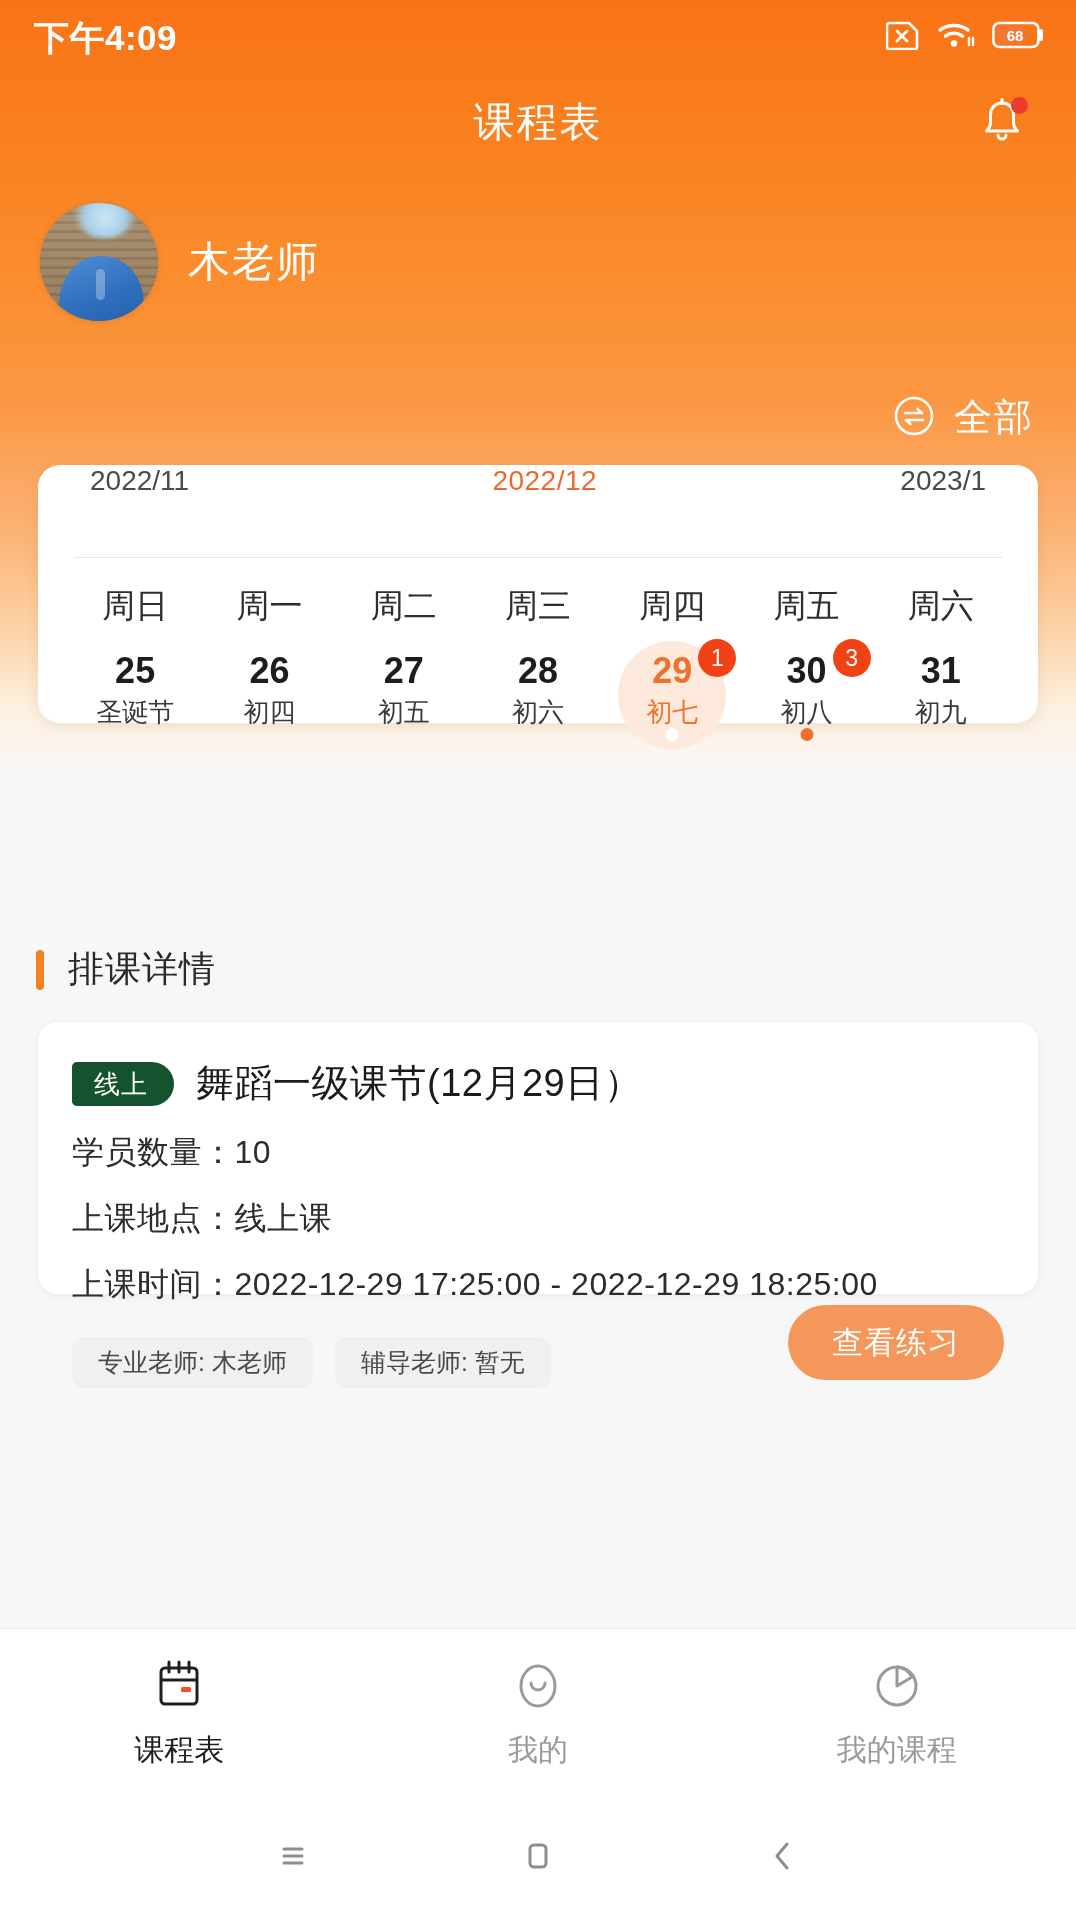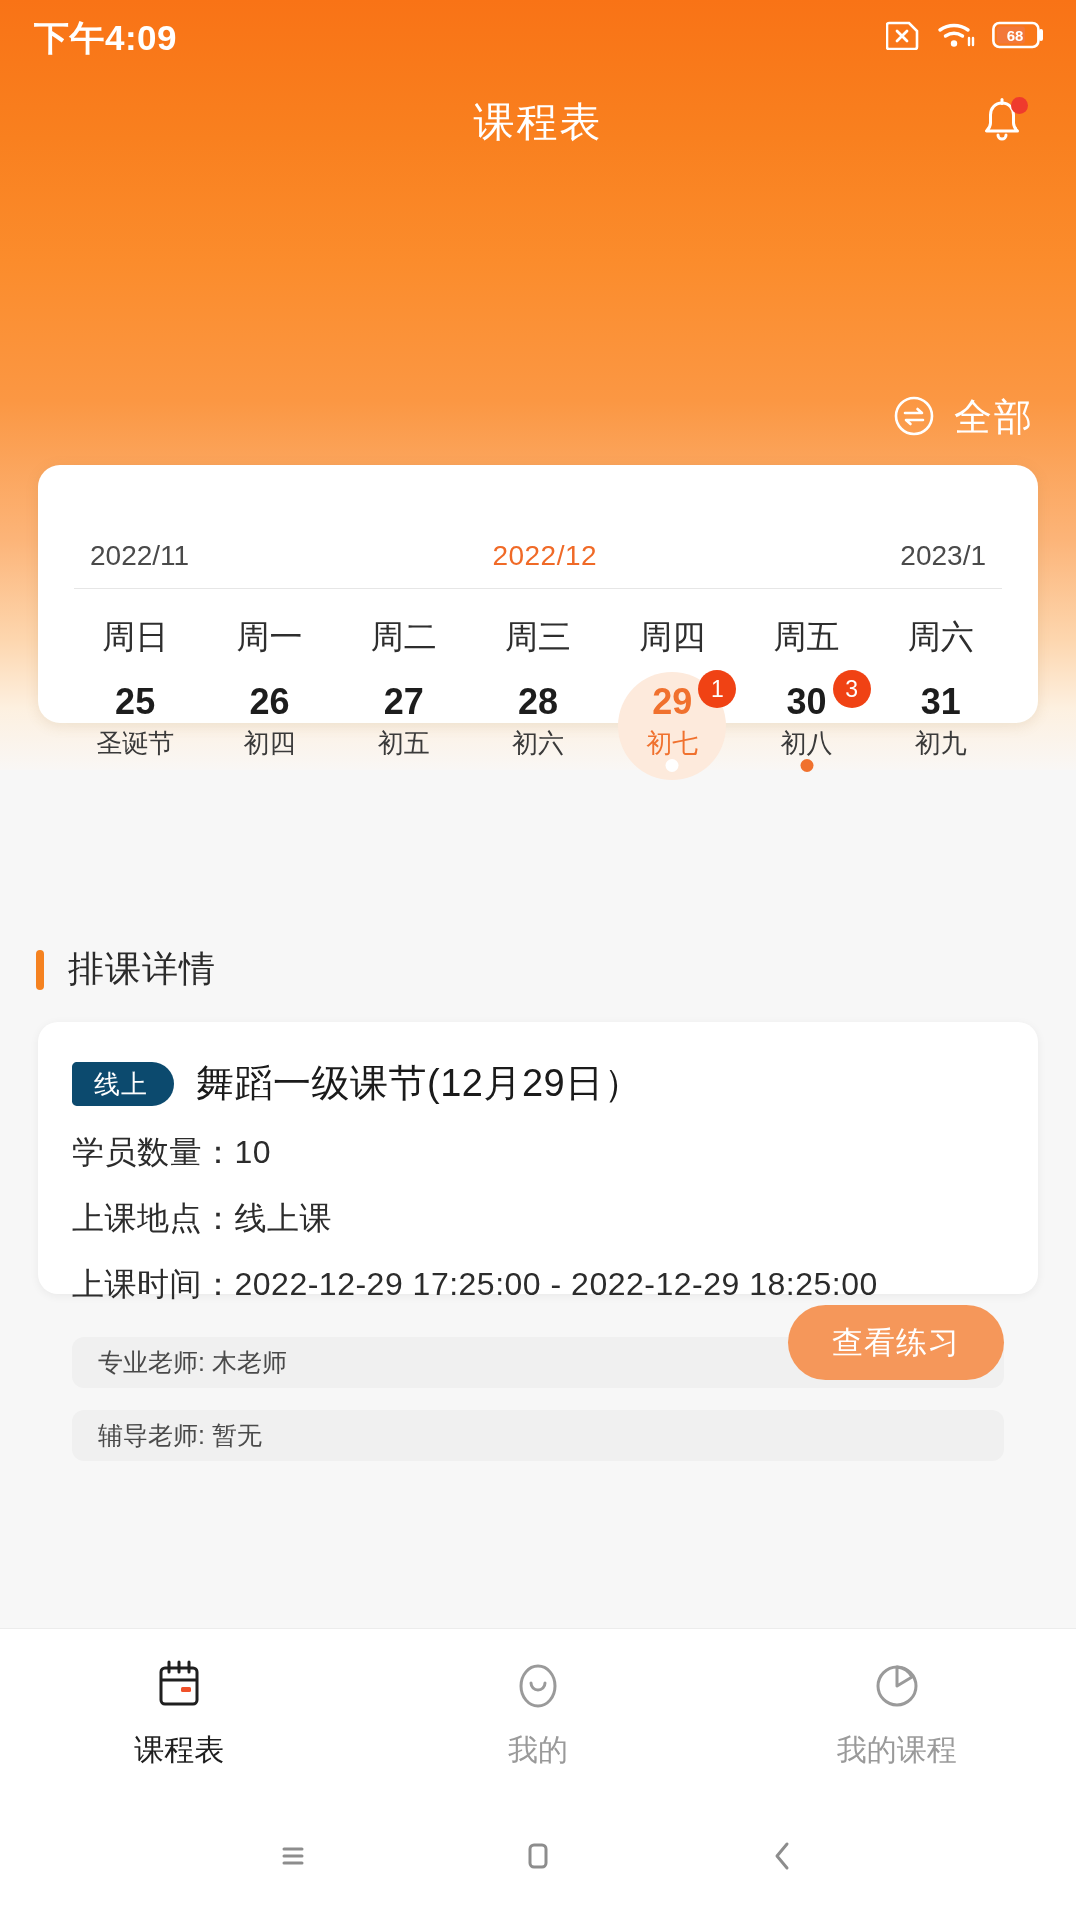--- a/index.html
+++ b/index.html
@@ -168,24 +168,23 @@
     width: 1000px;
     height: 258px;
     background: #ffffff;
     border-radius: 22px;
     box-shadow: 0 3px 14px rgba(150,110,60,.14);
     padding: 0 30px;
   }
   .cal-months {
     height: 92px;
     display: flex;
-    align-items: flex-end;
+    align-items: flex-start;
     justify-content: space-between;
-    padding: 16px 22px;
-    margin-top: 31px;
+    padding: 0 22px;
   }
   .month-side {
     font-size: 28px;
     color: #4a4a4a;
   }
   .month-current {
     font-size: 28px;
     color: #f06a27;
     letter-spacing: 0.5px;
   }
@@ -301,21 +300,21 @@
     border-radius: 20px;
     box-shadow: 0 2px 10px rgba(0,0,0,.06);
     padding: 36px 34px 0 34px;
   }
   .lesson-head {
     display: flex;
     align-items: center;
     gap: 22px;
   }
   .tag-online {
-    background: #0c4a6e;
+    background: #14532d;
     color: #ffffff;
     font-size: 26px;
     padding: 9px 26px 9px 22px;
     border-radius: 0 28px 28px 0;
     border-top-left-radius: 6px;
     border-bottom-left-radius: 6px;
     line-height: 1;
     letter-spacing: 1px;
   }
   .lesson-title {
@@ -326,21 +325,20 @@
   .lesson-line {
     font-size: 32px;
     color: #2c2c2c;
     margin-top: 22px;
     letter-spacing: 0.5px;
   }
   .teacher-tags {
     display: flex;
     gap: 22px;
     margin-top: 30px;
-    flex-direction: column;
   }
   .teacher-tag {
     background: #f0f0f0;
     color: #4a4a4a;
     font-size: 25px;
     padding: 13px 26px;
     border-radius: 12px;
     line-height: 1;
   }
   .practice-btn {
@@ -433,20 +431,28 @@
     <div class="bell-btn">
       <svg width="46" height="50" viewBox="0 0 46 50">
         <path d="M23 6 c-7 0 -11.5 5.2 -11.5 12 v8 c0 4 -2.5 6.5 -4 8 h31 c-1.5 -1.5 -4 -4 -4 -8 v-8 c0 -6.8 -4.5 -12 -11.5 -12 z" fill="none" stroke="#ffffff" stroke-width="3" stroke-linejoin="round"></path>
         <path d="M23 2.5 v4" stroke="#ffffff" stroke-width="3" stroke-linecap="round"></path>
         <path d="M19 38 a4 4 0 0 0 8 0" fill="none" stroke="#ffffff" stroke-width="3" stroke-linecap="round"></path>
       </svg>
       <span class="bell-dot"></span>
     </div>
   </div>
 
+  <div class="profile">
+    <div class="avatar">
+      <div class="wood"></div>
+      <div class="glow"></div>
+      <div class="mouse"></div>
+    </div>
+    <div class="profile-name">木老师</div>
+  </div>
 
   <div class="filter-row">
     <span>
       <svg width="44" height="44" viewBox="0 0 44 44">
         <circle cx="22" cy="22" r="18" fill="none" stroke="#ffffff" stroke-width="2.6"></circle>
         <path d="M13 19 h17 l-4.5 -4" fill="none" stroke="#ffffff" stroke-width="2.6" stroke-linecap="round" stroke-linejoin="round"></path>
         <path d="M31 26 h-17 l4.5 4" fill="none" stroke="#ffffff" stroke-width="2.6" stroke-linecap="round" stroke-linejoin="round"></path>
       </svg>
     </span>
     <span class="filter-label">全部</span>

